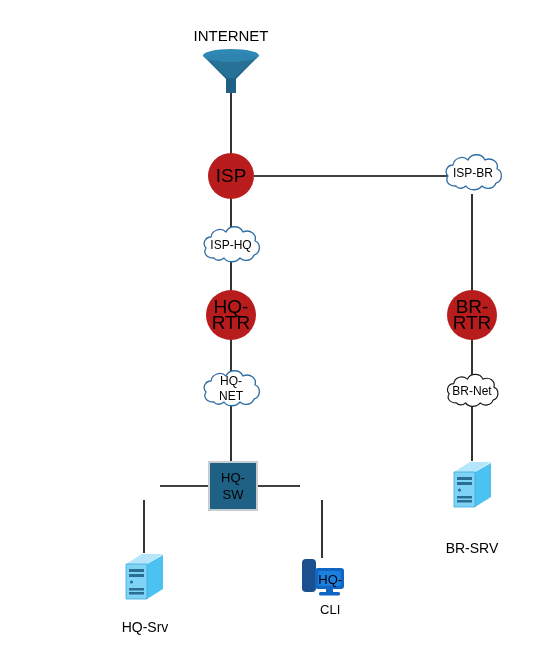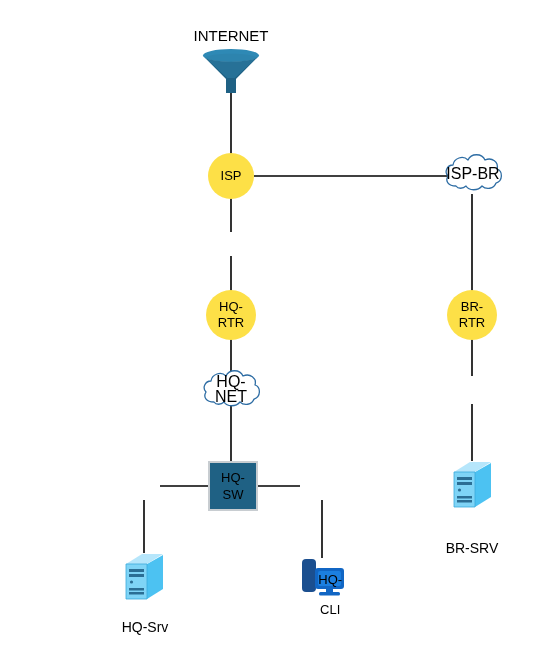--- a/index.html
+++ b/index.html
@@ -23,46 +23,46 @@
     white-space:pre;
     pointer-events:none;
   }
   .lbl-title{font-size:15px;}
   .lbl-under{font-size:14px;margin-top:32px;}
 
   
   .router{
     position:absolute;
     border-radius:50%;
-    background:#fde047;
+    background:#b91c1c;
     display:flex;align-items:center;justify-content:center;
     text-align:center;
     color:#000;
-    font-size:13px;
+    font-size:19px;
     line-height:16px;
   }
 
   
   .switch{
     position:absolute;
     background:#1f6184;
     border:2px solid #c8cdd1;
     display:flex;align-items:center;justify-content:center;
     text-align:center;
     color:#000;
     font-size:13px;
     line-height:17px;
   }
 
   
   .cloud-wrap{position:absolute;}
   .cloud-txt{
     position:absolute;left:0;top:0;width:100%;height:100%;
     display:flex;align-items:center;justify-content:center;
-    text-align:center;color:#000;font-size:16px;line-height:15px;
+    text-align:center;color:#000;font-size:12px;line-height:15px;
     pointer-events:none;
   }
   svg{display:block;overflow:visible;}
 </style>
 </head>
 <body>
 
 <div id="canvas">
 
   <svg width="539" height="654" style="position:absolute;left:0;top:0;">
@@ -110,20 +110,28 @@
 
   <div class="cloud-wrap" style="left:442px;top:150px;width:62px;height:46px;">
     <svg width="62" height="46" viewBox="0 0 62 46">
       <path d="M14 36 C6 36 3 31 6 26 C2 22 5 15 11 15 C12 8 21 5 26 10 C29 3 40 3 43 10
                C50 7 57 12 55 19 C61 21 61 31 54 33 C52 39 44 40 40 36 C36 41 27 41 24 36
                C21 39 16 39 14 36 Z" fill="#ffffff" stroke="#2e6da4" stroke-width="1.3" stroke-linejoin="round"></path>
     </svg>
     <div class="cloud-txt">ISP-BR</div>
   </div>
 
+  <div class="cloud-wrap" style="left:200px;top:222px;width:62px;height:46px;">
+    <svg width="62" height="46" viewBox="0 0 62 46">
+      <path d="M14 36 C6 36 3 31 6 26 C2 22 5 15 11 15 C12 8 21 5 26 10 C29 3 40 3 43 10
+               C50 7 57 12 55 19 C61 21 61 31 54 33 C52 39 44 40 40 36 C36 41 27 41 24 36
+               C21 39 16 39 14 36 Z" fill="#ffffff" stroke="#2e6da4" stroke-width="1.3" stroke-linejoin="round"></path>
+    </svg>
+    <div class="cloud-txt">ISP-HQ</div>
+  </div>
 
   <div class="router" style="left:206px;top:290px;width:50px;height:50px;">
     <span>
       <span>HQ-</span><br>
       <span>RTR</span>
     </span>
   </div>
 
   <div class="cloud-wrap" style="left:200px;top:366px;width:62px;height:46px;">
     <svg width="62" height="46" viewBox="0 0 62 46">
@@ -148,20 +156,28 @@
 
 
 
   <div class="router" style="left:447px;top:290px;width:50px;height:50px;">
     <span>
       <span>BR-</span><br>
       <span>RTR</span>
     </span>
   </div>
 
+  <div class="cloud-wrap" style="left:441px;top:370px;width:62px;height:42px;">
+    <svg width="62" height="42" viewBox="0 0 62 46">
+      <path d="M14 36 C6 36 3 31 6 26 C2 22 5 15 11 15 C12 8 21 5 26 10 C29 3 40 3 43 10
+               C50 7 57 12 55 19 C61 21 61 31 54 33 C52 39 44 40 40 36 C36 41 27 41 24 36
+               C21 39 16 39 14 36 Z" fill="#ffffff" stroke="#1a1a1a" stroke-width="1.3" stroke-linejoin="round"></path>
+    </svg>
+    <div class="cloud-txt">BR-Net</div>
+  </div>
 
   <div class="node" style="left:123px;top:551px;width:42px;height:50px;">
     <svg width="42" height="50" viewBox="0 0 42 50">
       <polygon points="2,14 18,2 40,2 40,38 24,50 2,50" fill="none"></polygon>
 
       <polygon points="24,13 40,4 40,38 24,48" fill="#4cc2f2"></polygon>
 
       <polygon points="3,13 24,13 24,48 3,48" fill="#7fd4f6"></polygon>
 
       <polygon points="3,13 19,3 40,3 24,13" fill="#b6e6fb"></polygon>

